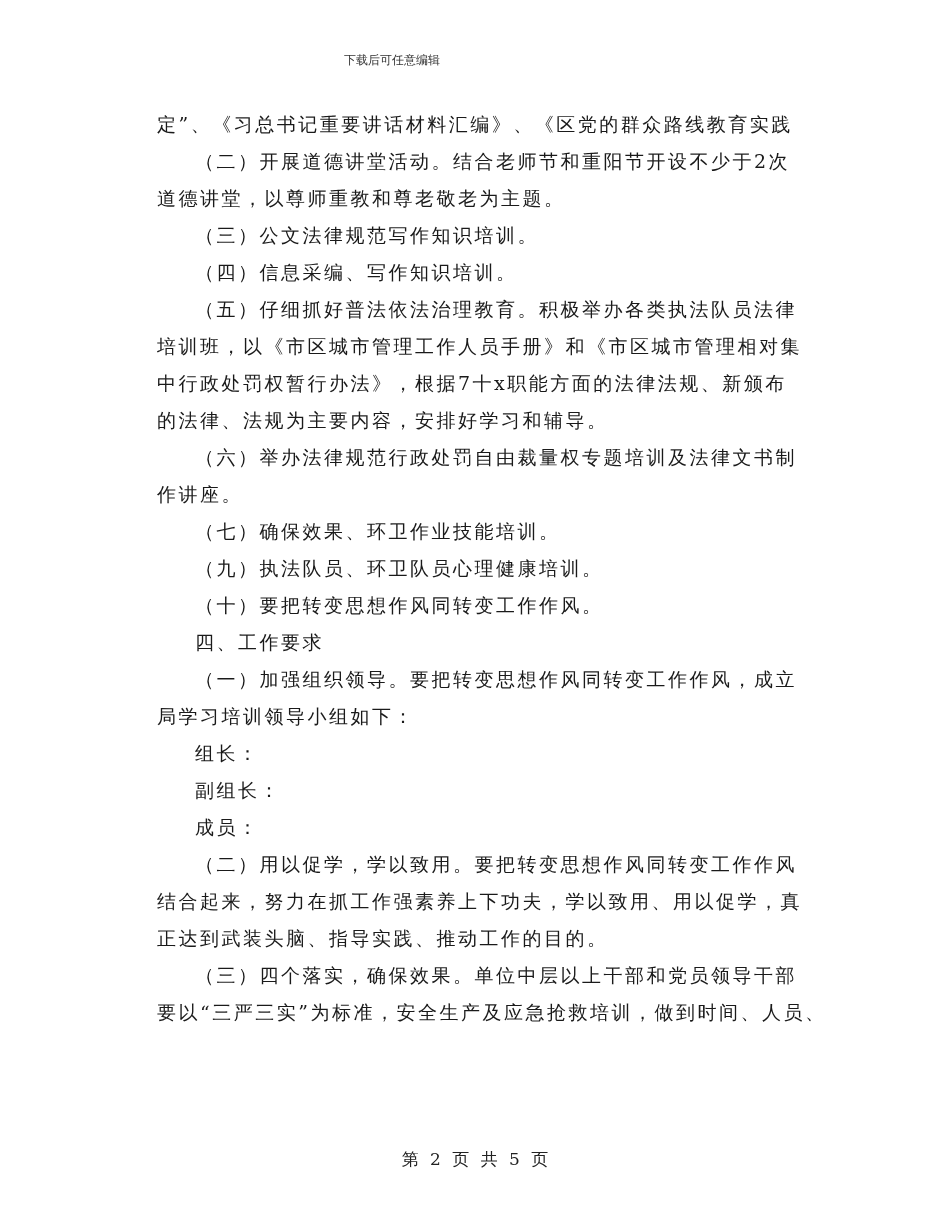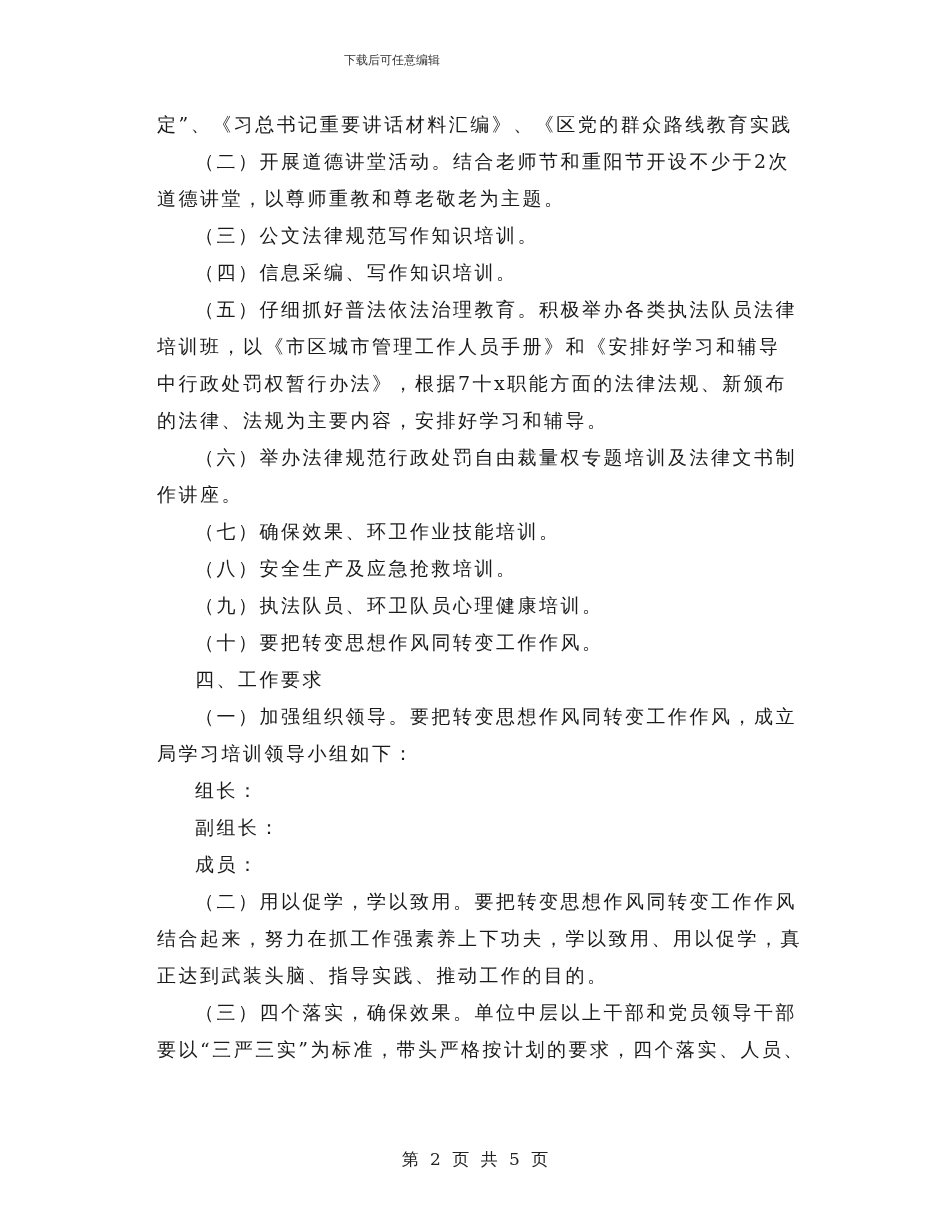--- a/index.html
+++ b/index.html
@@ -20,35 +20,34 @@
 
 <div class="header">下载后可任意编辑</div>
 
 <div class="body">
   <div class="line">定”、《习总书记重要讲话材料汇编》、《区党的群众路线教育实践</div>
   <div class="line indent">（二）开展道德讲堂活动。结合老师节和重阳节开设不少于2次</div>
   <div class="line">道德讲堂，以尊师重教和尊老敬老为主题。</div>
   <div class="line indent">（三）公文法律规范写作知识培训。</div>
   <div class="line indent">（四）信息采编、写作知识培训。</div>
   <div class="line indent">（五）仔细抓好普法依法治理教育。积极举办各类执法队员法律</div>
-  <div class="line">培训班，以《市区城市管理工作人员手册》和《安排好学习和辅导</div>
+  <div class="line">培训班，以《市区城市管理工作人员手册》和《市区城市管理相对集</div>
   <div class="line">中行政处罚权暂行办法》，根据7十x职能方面的法律法规、新颁布</div>
   <div class="line">的法律、法规为主要内容，安排好学习和辅导。</div>
   <div class="line indent">（六）举办法律规范行政处罚自由裁量权专题培训及法律文书制</div>
   <div class="line">作讲座。</div>
   <div class="line indent">（七）确保效果、环卫作业技能培训。</div>
-  <div class="line indent">（八）安全生产及应急抢救培训。</div>
   <div class="line indent">（九）执法队员、环卫队员心理健康培训。</div>
   <div class="line indent">（十）要把转变思想作风同转变工作作风。</div>
   <div class="line indent">四、工作要求</div>
   <div class="line indent">（一）加强组织领导。要把转变思想作风同转变工作作风，成立</div>
   <div class="line">局学习培训领导小组如下：</div>
   <div class="line indent">组长：</div>
   <div class="line indent">副组长：</div>
   <div class="line indent">成员：</div>
   <div class="line indent">（二）用以促学，学以致用。要把转变思想作风同转变工作作风</div>
   <div class="line">结合起来，努力在抓工作强素养上下功夫，学以致用、用以促学，真</div>
   <div class="line">正达到武装头脑、指导实践、推动工作的目的。</div>
   <div class="line indent">（三）四个落实，确保效果。单位中层以上干部和党员领导干部</div>
-  <div class="line">要以“三严三实”为标准，带头严格按计划的要求，四个落实、人员、</div>
+  <div class="line">要以“三严三实”为标准，安全生产及应急抢救培训，做到时间、人员、</div>
 </div>
 
 <div class="footer">第 2 页 共 5 页</div>
 
 </body></html>

